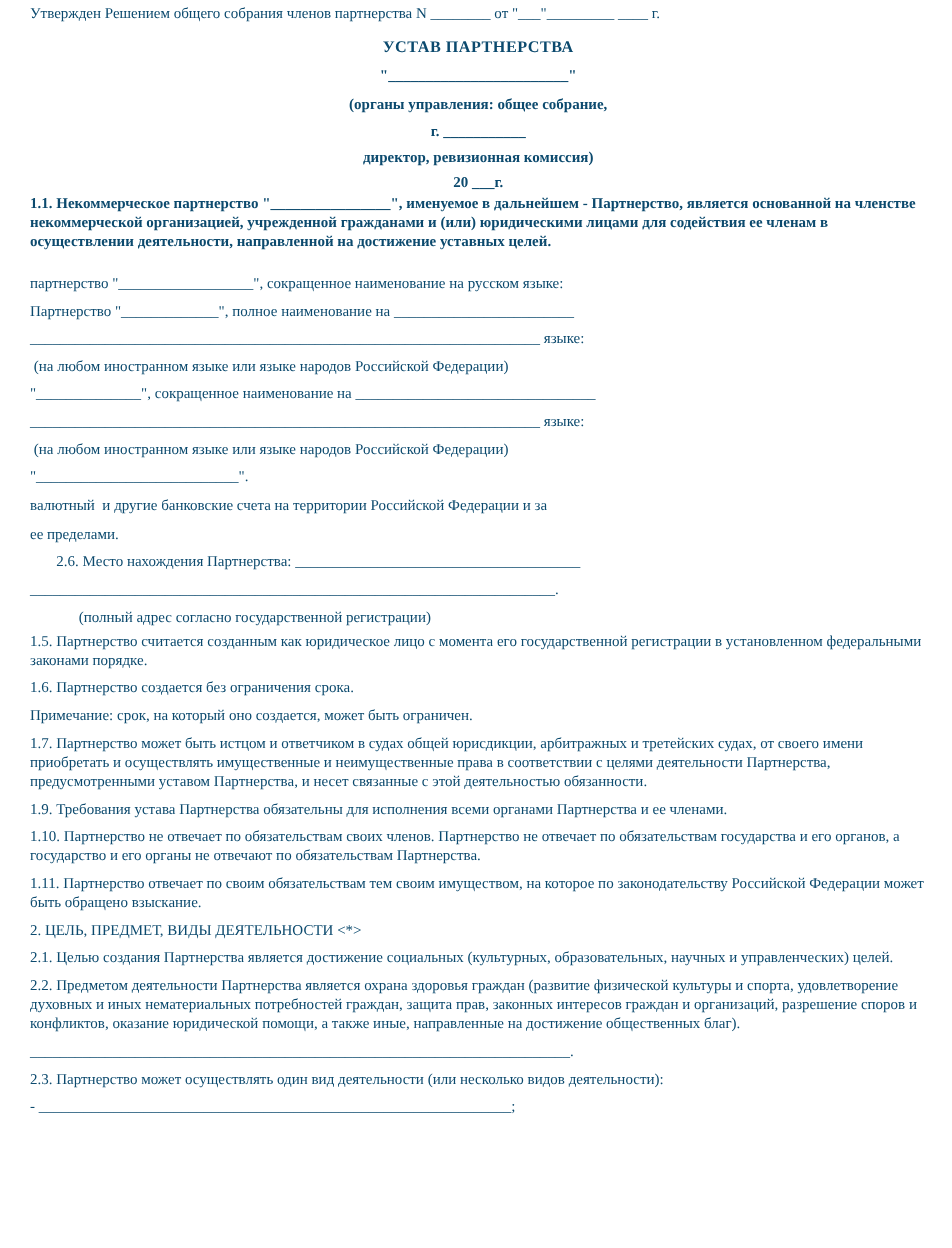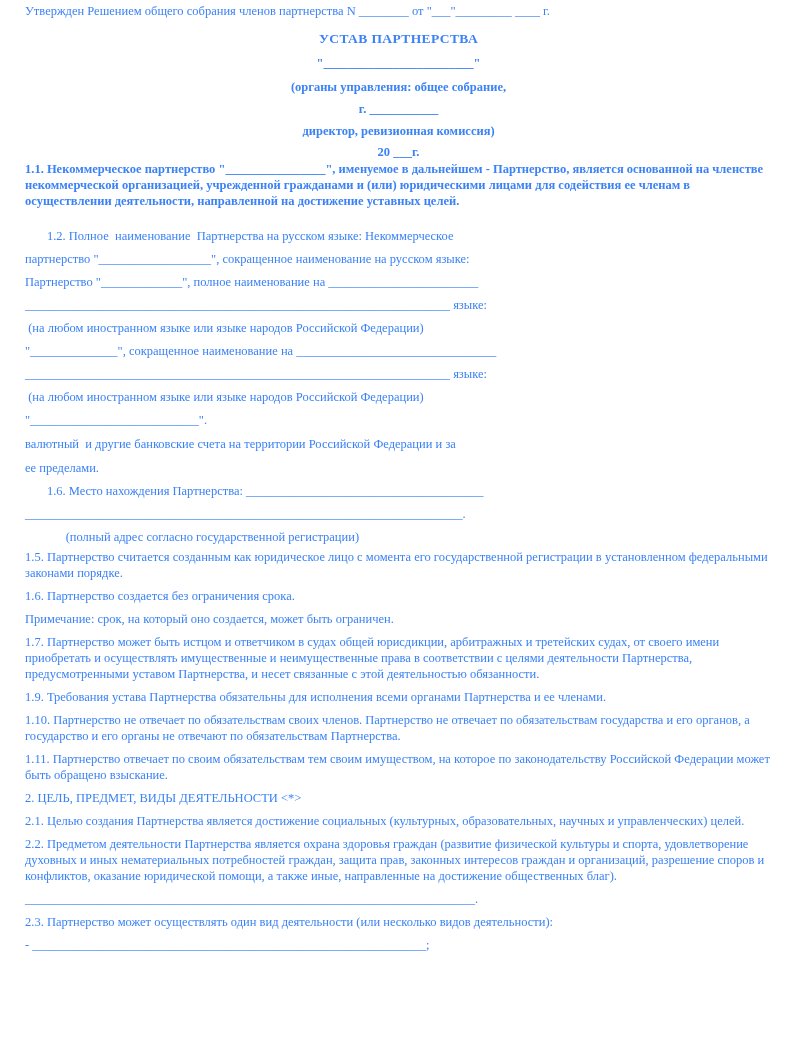--- a/index.html
+++ b/index.html
@@ -7,21 +7,21 @@
     width: 793px; height: 1040px;
     background: #ffffff;
     overflow: hidden;
   }
   .page {
     box-sizing: border-box;
     width: 793px; height: 1040px;
     padding: 3px 21px 0 25px;
     font-family: "Liberation Serif", "DejaVu Serif", serif;
     font-size: 12.5px;
-    color: #3b82f6;
+    color: #0c4a6e;
   }
   .approval-line {
     line-height: 16px;
     margin: 0 0 8px 0;
     white-space: pre-wrap;
   }
   .title-block { text-align: center; }
   .tb-line { line-height: 24px; white-space: pre; font-weight: bold; }
   .doc-title { font-size: 13.5px; letter-spacing: 0.4px; }
   .tb-city { line-height: 20px; }
@@ -49,38 +49,37 @@
     <div class="tb-line">"________________________"</div>
     <div class="tb-line">(органы управления: общее собрание,</div>
     <div class="tb-line tb-city">г. ___________</div>
     <div class="tb-line">директор, ревизионная комиссия)</div>
     <div class="tb-line tb-year">20 ___г.</div>
   </div>
 
   <div class="para first">1.1. Некоммерческое партнерство "________________", именуемое в дальнейшем - Партнерство, является основанной на членстве некоммерческой организацией, учрежденной гражданами и (или) юридическими лицами для содействия ее членам в осуществлении деятельности, направленной на достижение уставных целей.</div>
 
   <div class="preblock gap-top">
-    <div class="pline23">       1.2. Полное  наименование  Партнерства на русском языке: Некоммерческое</div>
     <div class="pline23">партнерство "__________________", сокращенное наименование на русском языке:</div>
     <div class="pline23">Партнерство "_____________", полное наименование на ________________________</div>
     <div class="pline23">____________________________________________________________________ языке:</div>
     <div class="pline23"> (на любом иностранном языке или языке народов Российской Федерации)</div>
     <div class="pline23">"______________", сокращенное наименование на ________________________________</div>
     <div class="pline23">____________________________________________________________________ языке:</div>
     <div class="pline23"> (на любом иностранном языке или языке народов Российской Федерации)</div>
     <div class="pline23">"___________________________".</div>
   </div>
 
   <div class="preblock">
     <div class="pline24">валютный  и другие банковские счета на территории Российской Федерации и за</div>
     <div class="pline24">ее пределами.</div>
   </div>
 
   <div class="preblock">
-    <div class="pline23">       1.6. Место нахождения Партнерства: ______________________________________</div>
+    <div class="pline23">       2.6. Место нахождения Партнерства: ______________________________________</div>
     <div class="pline23">______________________________________________________________________.</div>
     <div class="pline23">             (полный адрес согласно государственной регистрации)</div>
   </div>
 
   <div class="para">1.5. Партнерство считается созданным как юридическое лицо с момента его государственной регистрации в установленном федеральными законами порядке.</div>
   <div class="para">1.6. Партнерство создается без ограничения срока.</div>
   <div class="para">Примечание: срок, на который оно создается, может быть ограничен.</div>
   <div class="para">1.7. Партнерство может быть истцом и ответчиком в судах общей юрисдикции, арбитражных и третейских судах, от своего имени приобретать и осуществлять имущественные и неимущественные права в соответствии с целями деятельности Партнерства, предусмотренными уставом Партнерства, и несет связанные с этой деятельностью обязанности.</div>
   <div class="para">1.9. Требования устава Партнерства обязательны для исполнения всеми органами Партнерства и ее членами.</div>
   <div class="para">1.10. Партнерство не отвечает по обязательствам своих членов. Партнерство не отвечает по обязательствам государства и его органов, а государство и его органы не отвечают по обязательствам Партнерства.</div>

